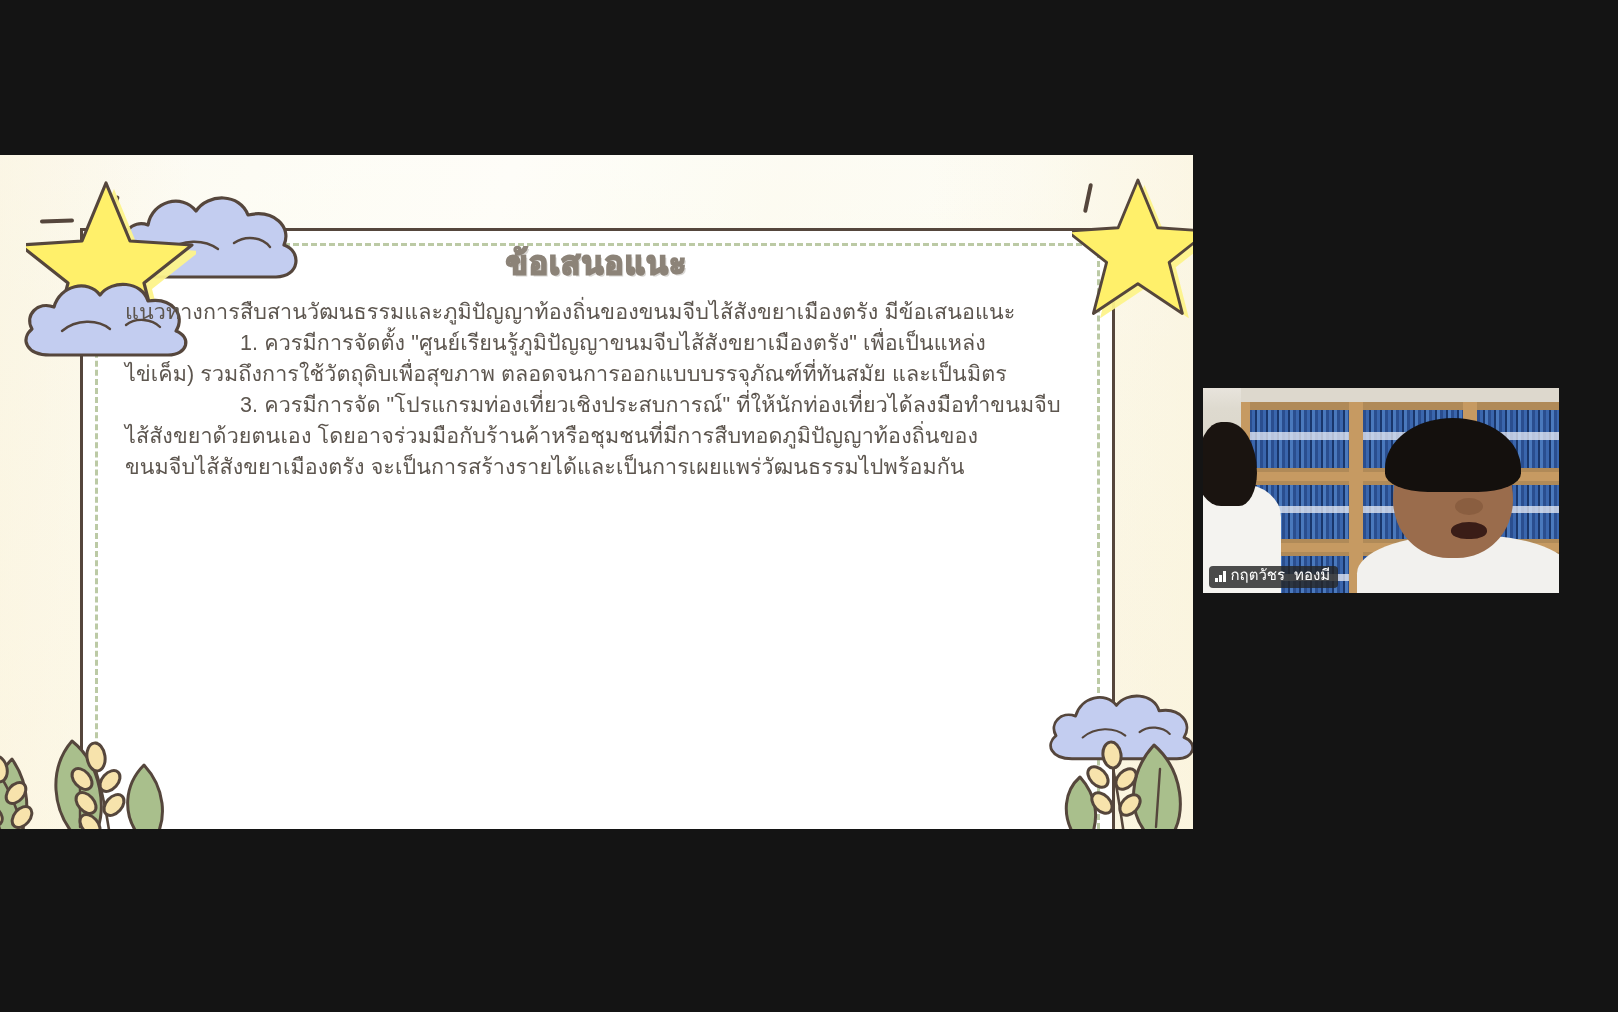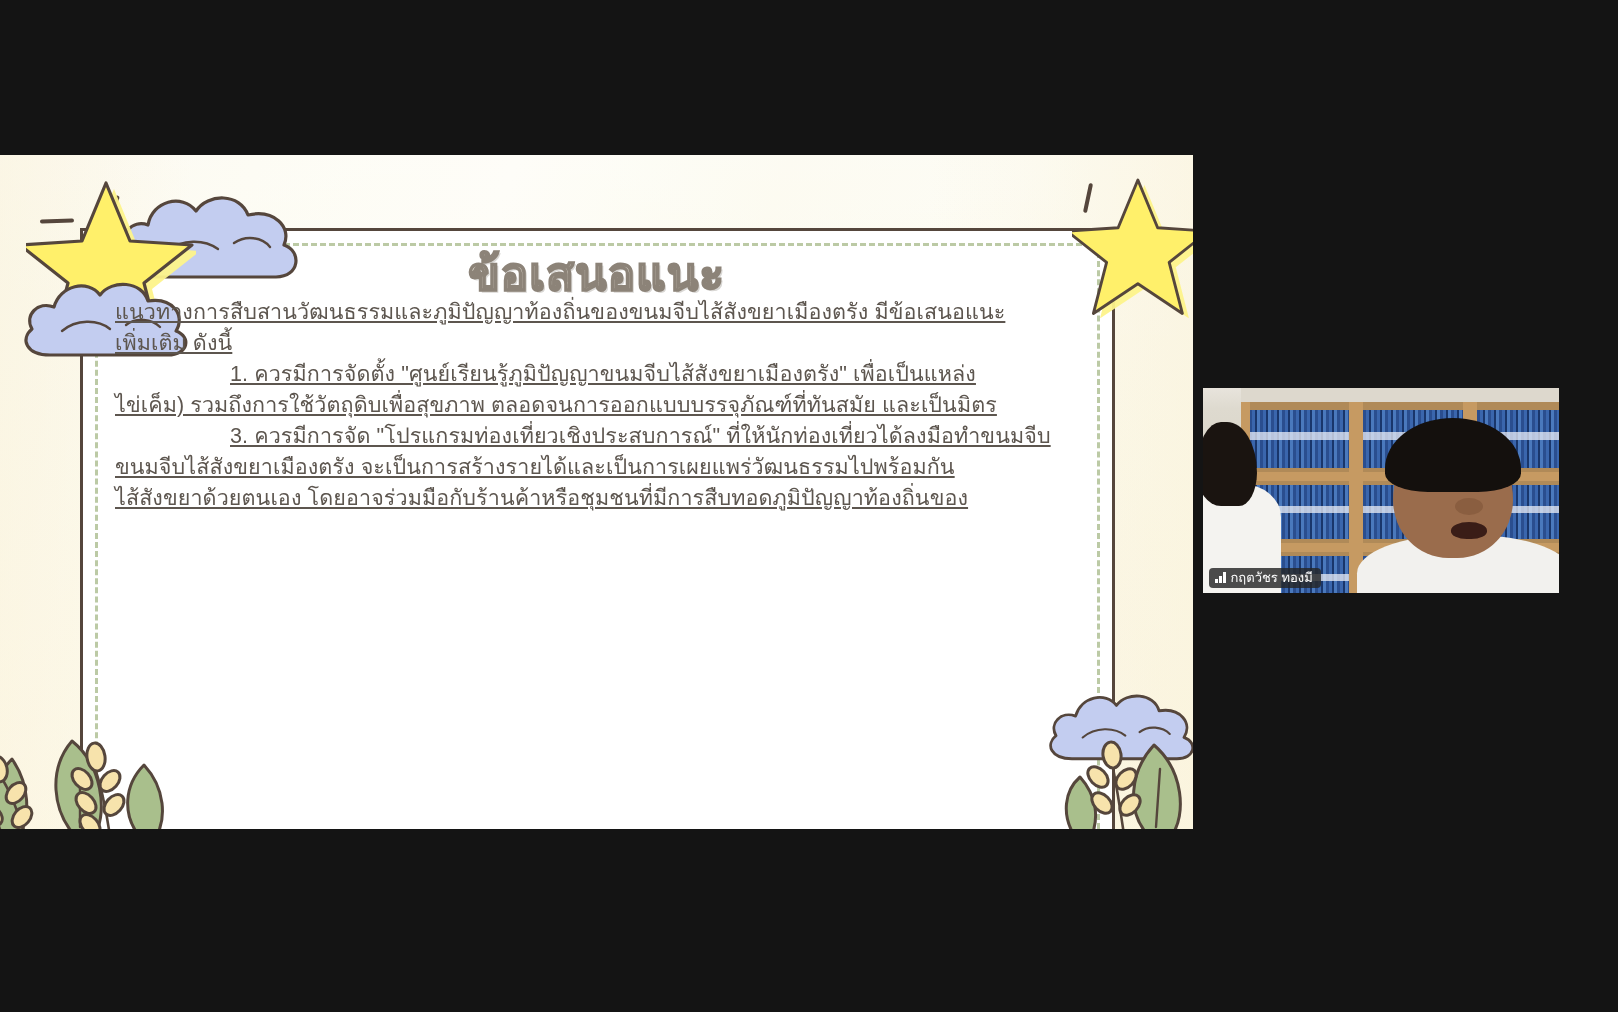--- a/index.html
+++ b/index.html
@@ -72,38 +72,37 @@
     background: #55463c;
     border-radius: 2px;
   }
 
   
   .slide-title {
     position: absolute;
     left: 0; right: 0;
     top: 82px;
     text-align: center;
-    font-size: 46px;
+    font-size: 32px;
     font-weight: 700;
     letter-spacing: 1px;
     color: #f3f0e4;
     -webkit-text-stroke: 2px #8c8378;
     text-shadow: 2px 2px 0 rgba(120,112,100,.28);
   }
 
   .slide-body {
     position: absolute;
-    left: 115px;
+    left: 125px;
     top: 142px;
     width: 965px;
     font-size: 21.5px;
     line-height: 31px;
     color: #5d564f;
     letter-spacing: .1px;
-    text-decoration: underline;
   }
   .slide-body p { margin: 0; }
   .indent { text-indent: 115px; }
   .indent2 { text-indent: 18px; }
 
   
   .decor { position: absolute; pointer-events: none; }
 
   
   #video-tile {
@@ -211,25 +210,26 @@
     background:#f4f3f0; border-radius: 44% 38% 0 0 / 40% 30% 0 0;
   }
 
   
   .name-label {
     position: absolute;
     left: 6px; bottom: 5px;
     display: flex; align-items: center; gap: 5px;
     background: rgba(38,38,38,.82);
     color: #fff;
-    font-size: 13px;
+    font-size: 15px;
     padding: 3px 8px 4px 6px;
     border-radius: 4px;
     line-height: 1;
     white-space: nowrap;
+    font-family: Liberation Mono, monospace;
   }
   .bars { display:flex; align-items:flex-end; gap:1.5px; height:11px; }
   .bars i { display:block; width:2.5px; background:#fff; }
   .bars i:nth-child(1){height:4px;}
   .bars i:nth-child(2){height:7px;}
   .bars i:nth-child(3){height:11px;}
 </style>
 </head>
 <body>
 
@@ -315,26 +315,25 @@
         <ellipse cx="106" cy="64" rx="8" ry="12" fill="#f7e3ac" transform="rotate(44 106 64)"></ellipse>
         <ellipse cx="82" cy="88" rx="8" ry="12" fill="#f7e3ac" transform="rotate(-44 82 88)"></ellipse>
         <ellipse cx="110" cy="90" rx="8" ry="12" fill="#f7e3ac" transform="rotate(44 110 90)"></ellipse>
       </g>
     </svg>
 
     <div class="slide-title">ข้อเสนอแนะ</div>
 
     <div class="slide-body">
       <p>แนวทางการสืบสานวัฒนธรรมและภูมิปัญญาท้องถิ่นของขนมจีบไส้สังขยาเมืองตรัง มีข้อเสนอแนะ</p>
-      <p>เพิ่มเติม ดังนี้</p>
       <p class="indent">1.  ควรมีการจัดตั้ง  "ศูนย์เรียนรู้ภูมิปัญญาขนมจีบไส้สังขยาเมืองตรัง"  เพื่อเป็นแหล่ง</p>
       <p>ไข่เค็ม) รวมถึงการใช้วัตถุดิบเพื่อสุขภาพ ตลอดจนการออกแบบบรรจุภัณฑ์ที่ทันสมัย และเป็นมิตร</p>
       <p class="indent">3. ควรมีการจัด "โปรแกรมท่องเที่ยวเชิงประสบการณ์" ที่ให้นักท่องเที่ยวได้ลงมือทำขนมจีบ</p>
+      <p>ไส้สังขยาด้วยตนเอง     โดยอาจร่วมมือกับร้านค้าหรือชุมชนที่มีการสืบทอดภูมิปัญญาท้องถิ่นของ</p>
       <p>ขนมจีบไส้สังขยาเมืองตรัง จะเป็นการสร้างรายได้และเป็นการเผยแพร่วัฒนธรรมไปพร้อมกัน</p>
-      <p>ไส้สังขยาด้วยตนเอง     โดยอาจร่วมมือกับร้านค้าหรือชุมชนที่มีการสืบทอดภูมิปัญญาท้องถิ่นของ</p>
     </div>
   </div>
 
   <div id="video-tile">
     <div class="vid-bg"></div>
     <div class="wall-top"></div>
 
     <div class="shelf">
 
       <div class="shelf-cell" style="left:8px;top:8px;width:100px;height:58px;">

